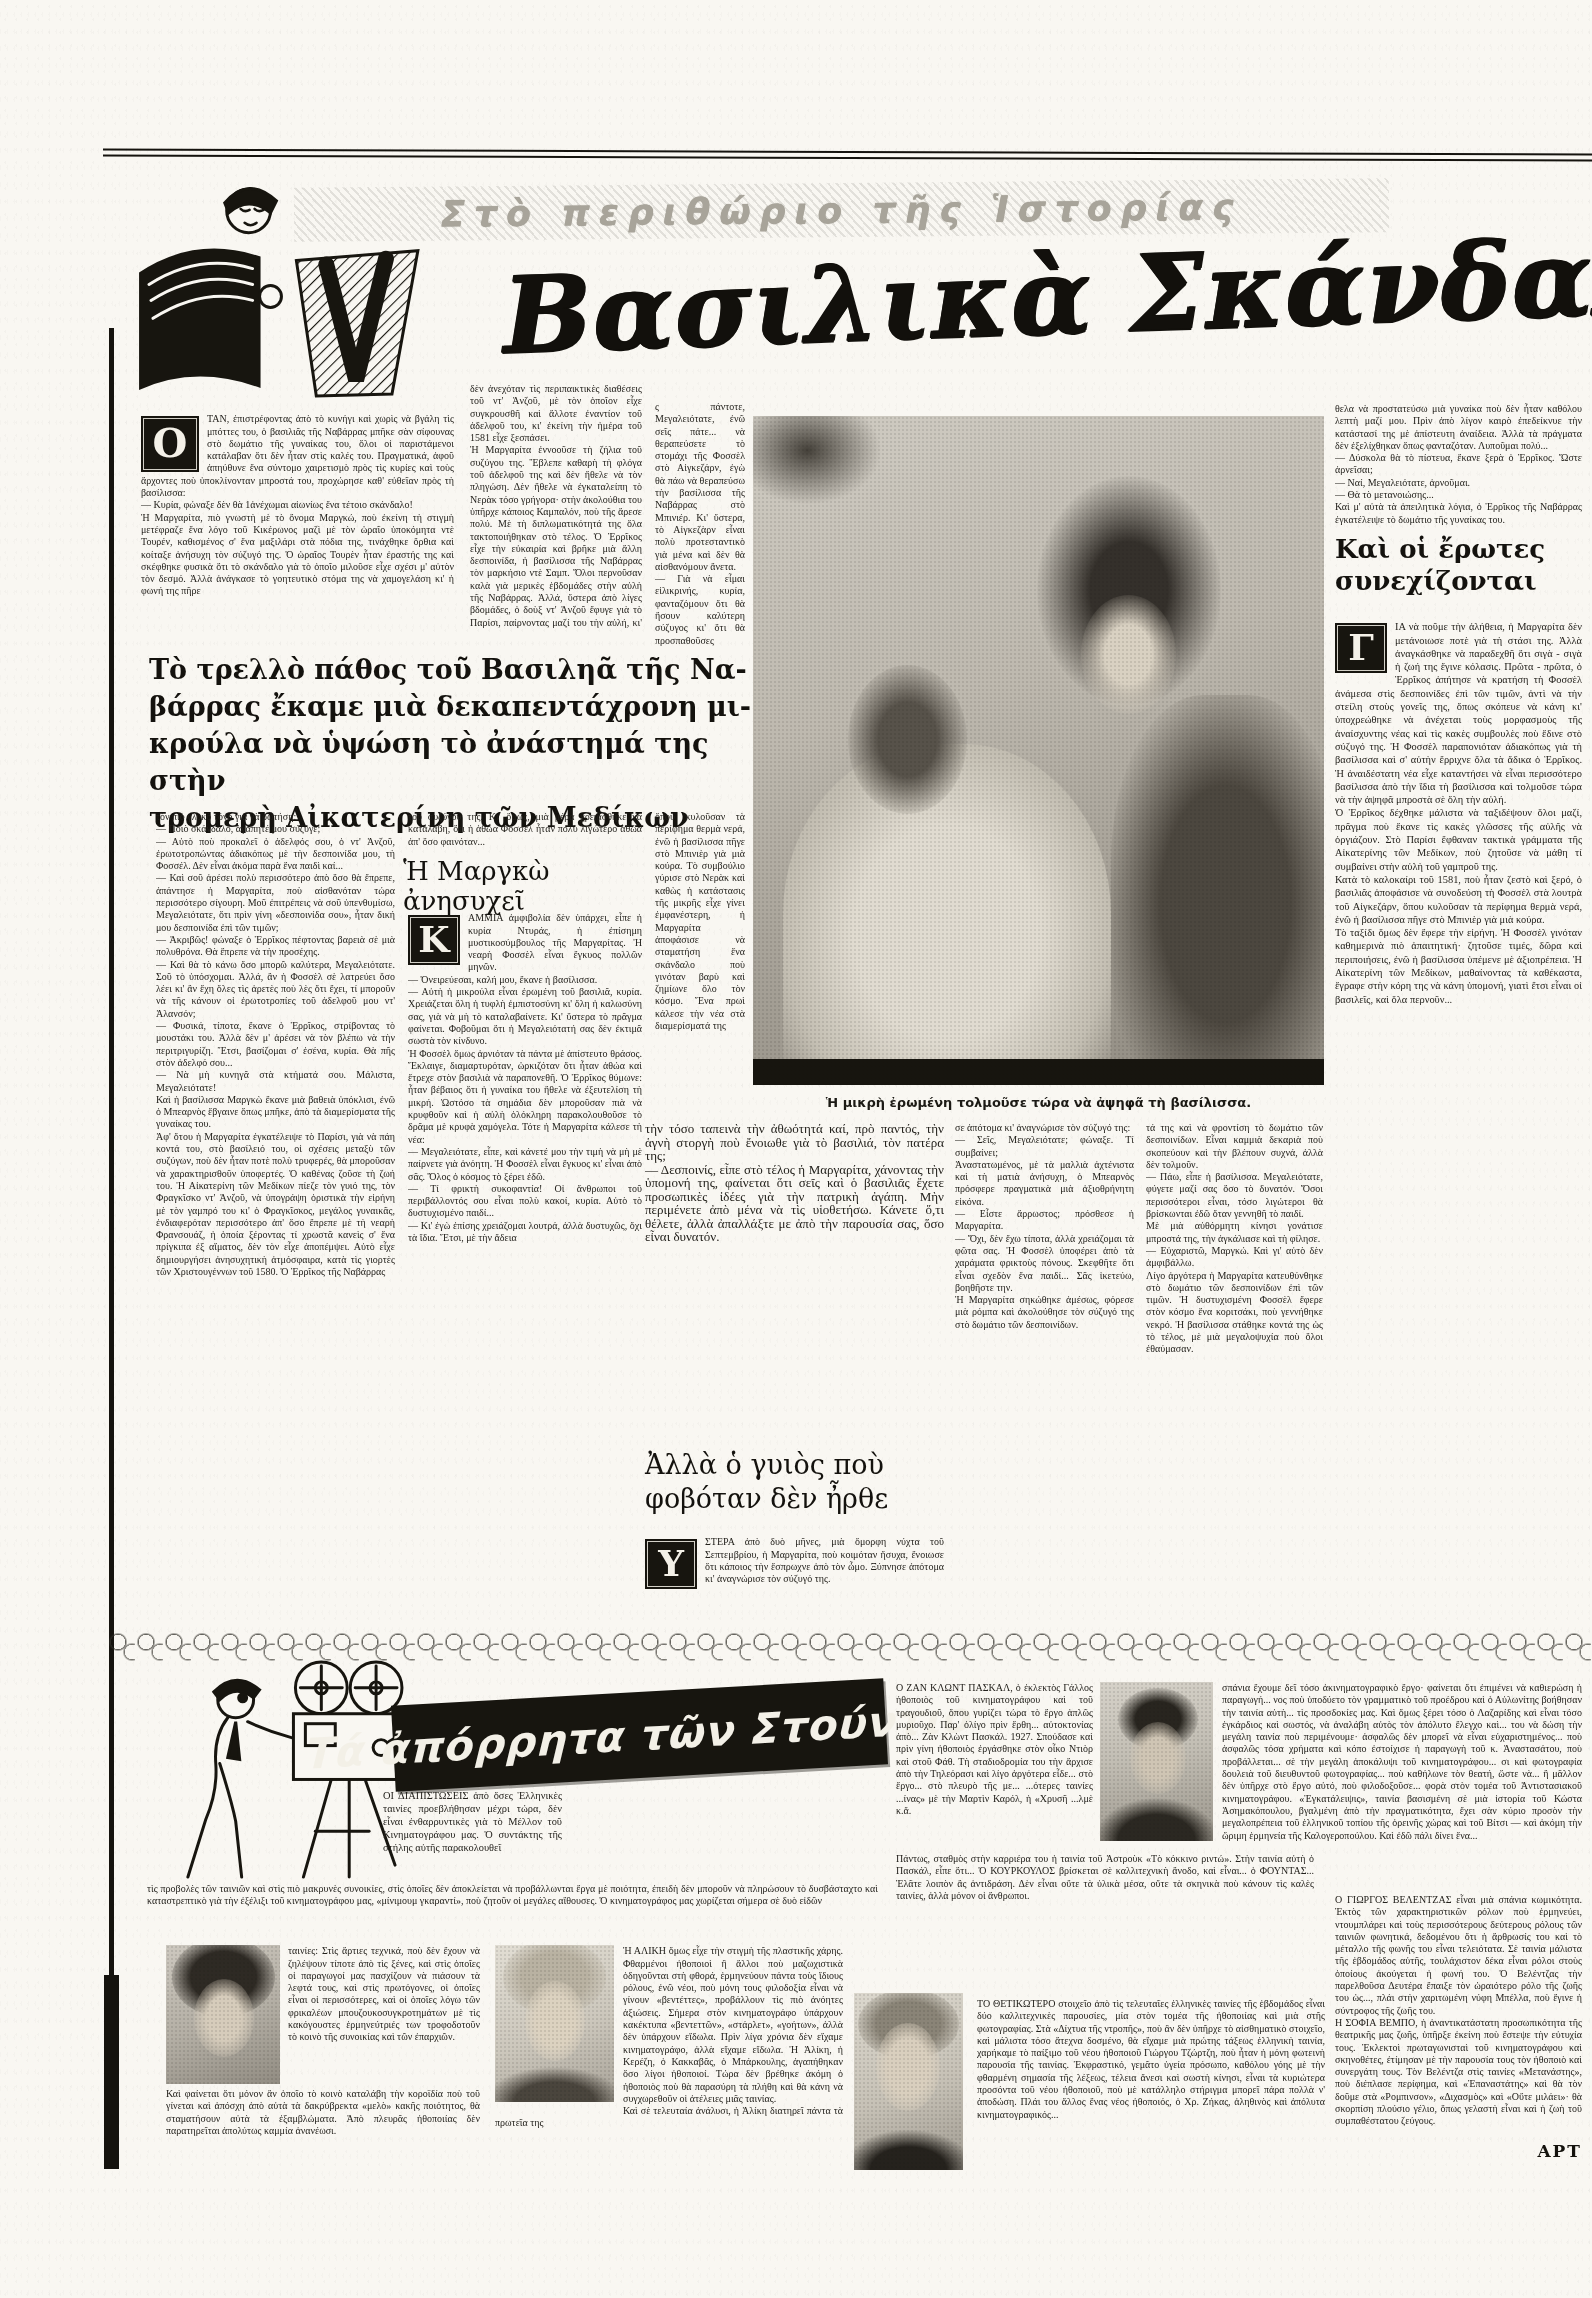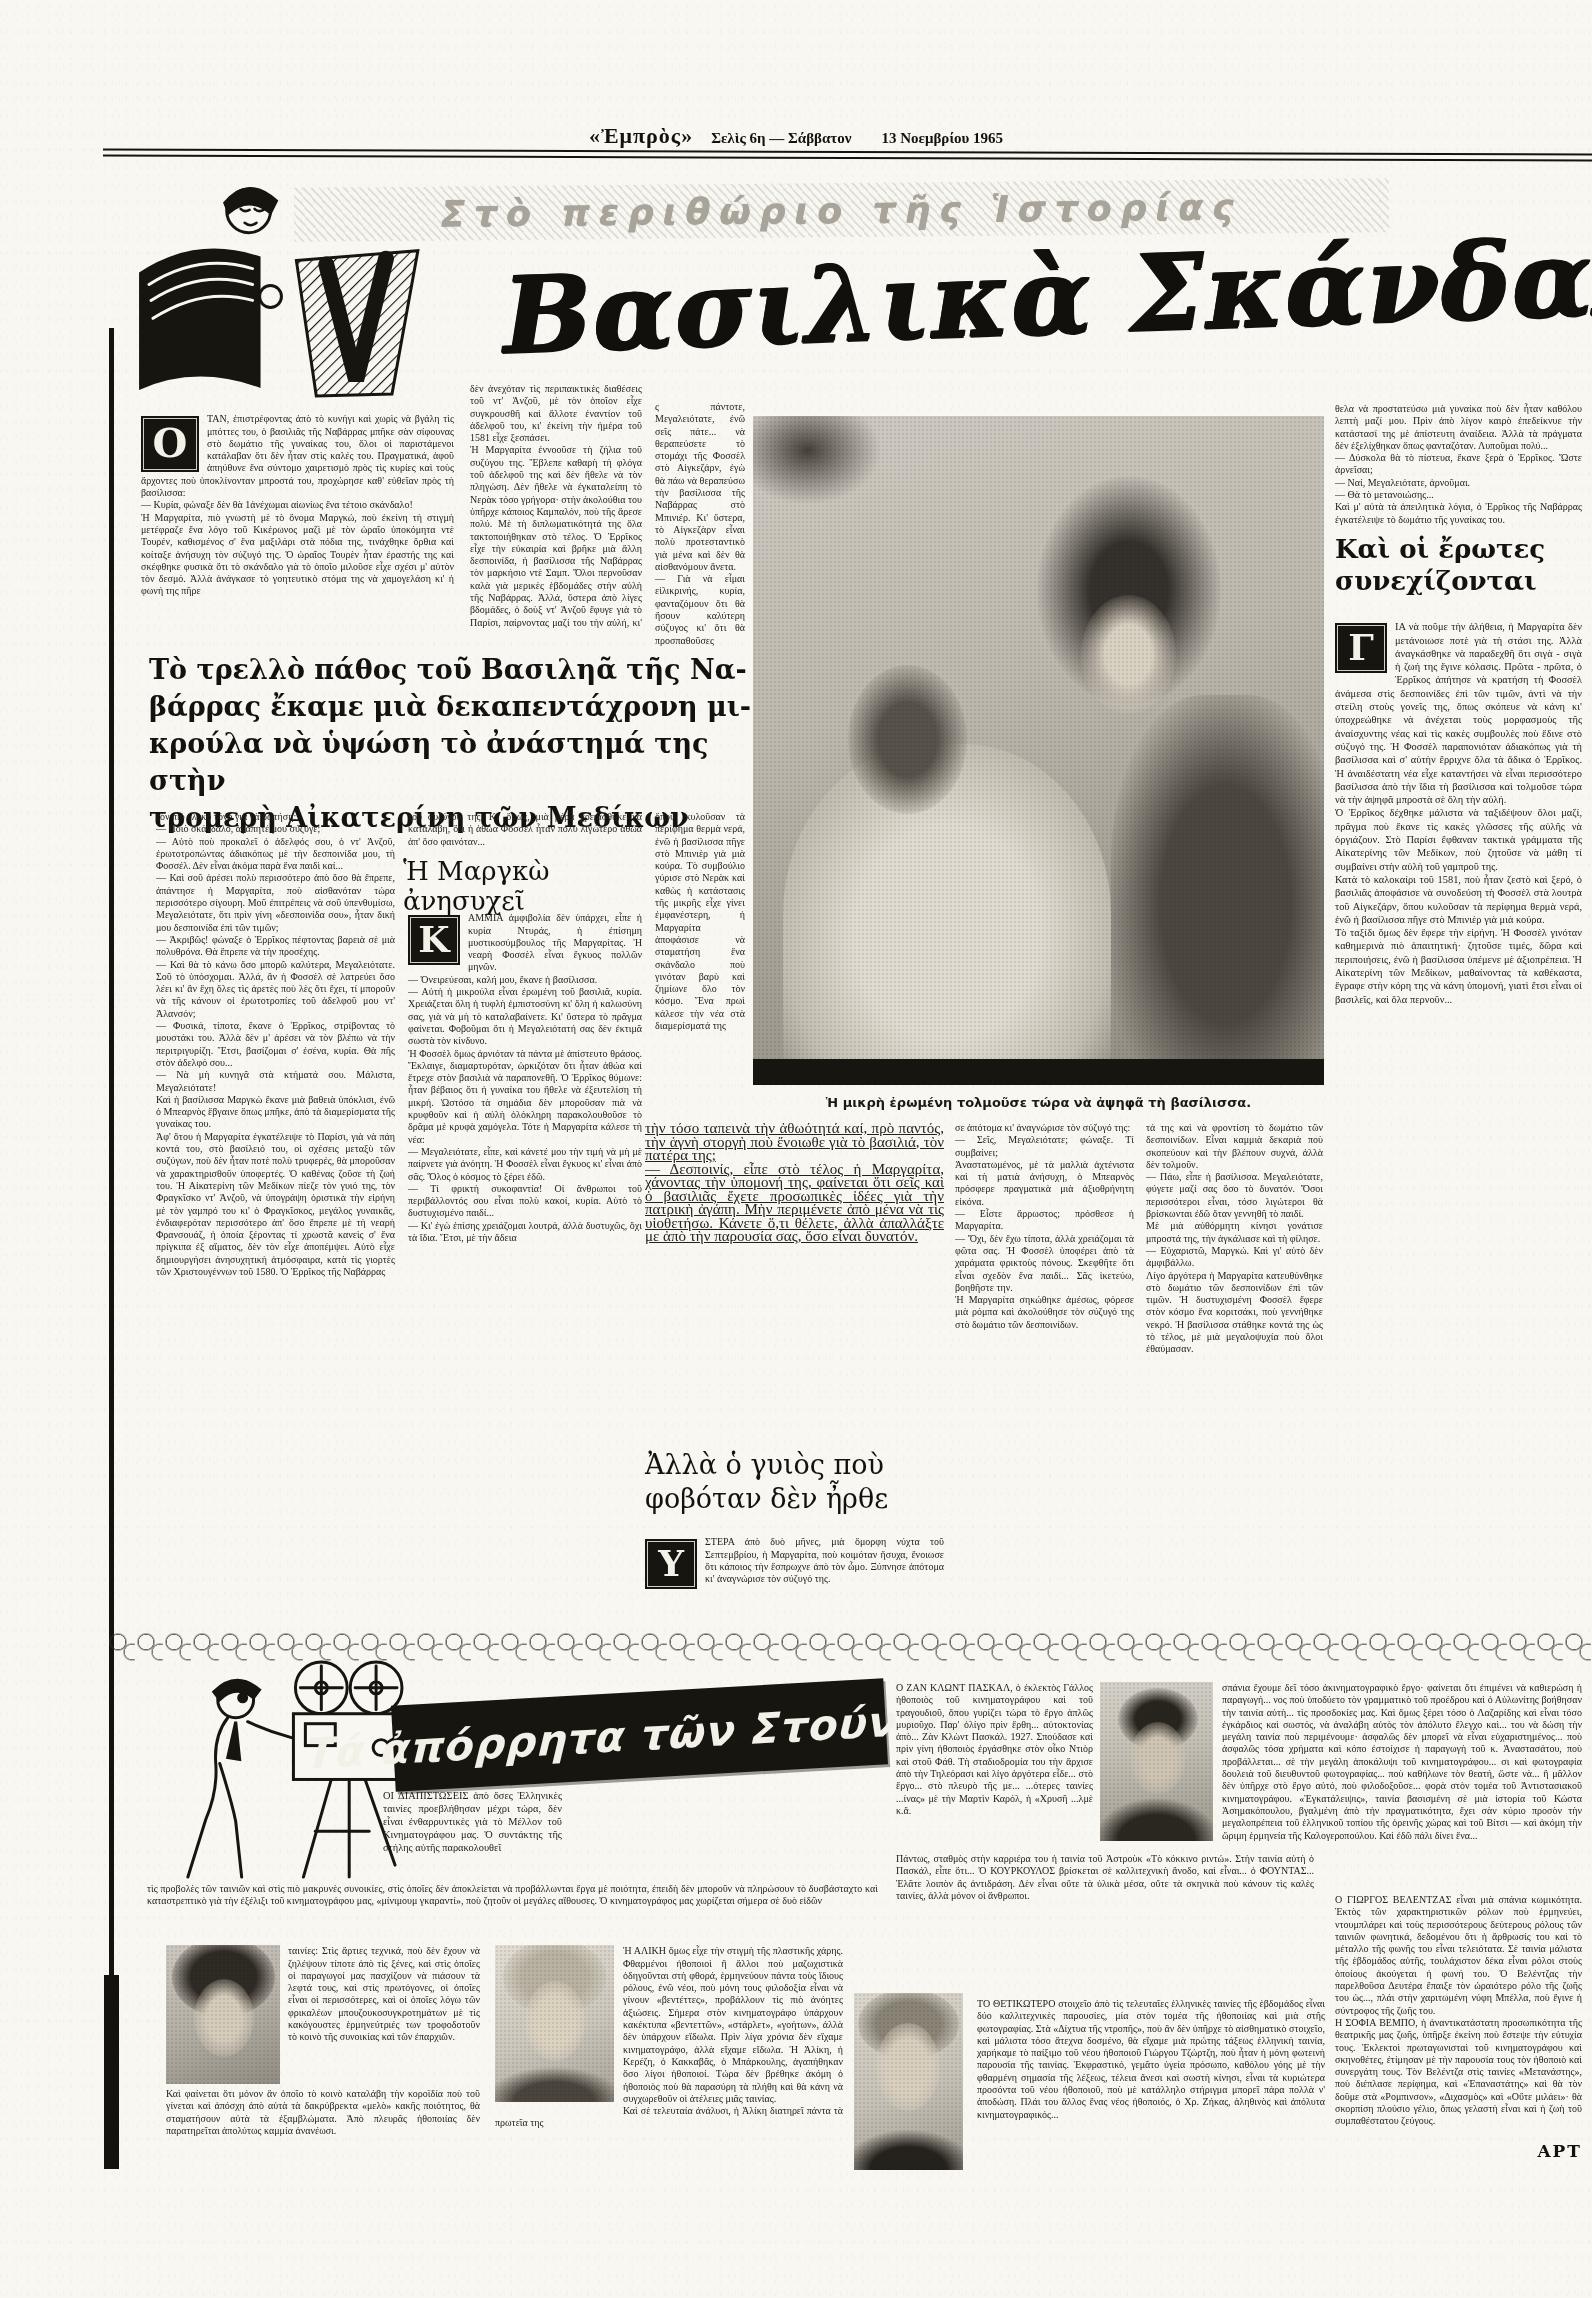--- a/index.html
+++ b/index.html
@@ -45,25 +45,20 @@
   .masthead .mh3{font-size:15px;font-weight:700;padding-left:26px;}
   .edge{position:absolute;background:#15130e;}
   svg.cartoon{position:absolute;stroke:#17150f;fill:none;stroke-linecap:round;}
   .sig{position:absolute;font:700 17px "DejaVu Serif",serif;letter-spacing:2px;color:#14120d;text-align:right;}
 </style>
 </head>
 <body>
 
 <div class="page">
 
-  <div class="masthead" style="top:123px;">
-    <span class="mh1">«Ἐμπρὸς»</span>
-    <span class="mh2">Σελὶς 6η — Σάββατον</span>
-    <span class="mh3">13 Νοεμβρίου 1965</span>
-  </div>
   <div class="rule2" style="left:103px;top:151px;width:1489px;transform:rotate(.2deg);"></div>
 
   <div class="edge" style="left:109px;top:328px;width:5px;height:1841px;"></div>
   <div class="edge" style="left:104px;top:1975px;width:15px;height:194px;"></div>
 
   <svg class="cartoon" style="left:121px;top:169px;" width="299" height="231" viewBox="0 0 300 232" stroke-width="3">
     <defs>
       <pattern id="hatch" width="8" height="8" patternUnits="userSpaceOnUse" patternTransform="rotate(45)">
         <line x1="0" y1="0" x2="0" y2="8" stroke="#17150f" stroke-width="2.2"></line>
       </pattern>
@@ -150,21 +145,21 @@
 — Ὀνειρεύεσαι, καλή μου, ἔκανε ἡ βασίλισσα.
 — Αὐτὴ ἡ μικρούλα εἶναι ἐρωμένη τοῦ βασιλιᾶ, κυρία. Χρειάζεται ὅλη ἡ τυφλὴ ἐμπιστοσύνη κι' ὅλη ἡ καλωσύνη σας, γιὰ νὰ μὴ τὸ καταλαβαίνετε. Κι' ὕστερα τὸ πρᾶγμα φαίνεται. Φοβοῦμαι ὅτι ἡ Μεγαλειότατή σας δὲν ἐκτιμᾶ σωστὰ τὸν κίνδυνο.</span>
     <span>Ἡ Φοσσὲλ ὅμως ἀρνιόταν τὰ πάντα μὲ ἀπίστευτο θράσος. Ἔκλαιγε, διαμαρτυρόταν, ὡρκιζόταν ὅτι ἦταν ἀθώα καὶ ἔτρεχε στὸν βασιλιὰ νὰ παραπονεθῆ. Ὁ Ἑρρῖκος θύμωνε: ἦταν βέβαιος ὅτι ἡ γυναίκα του ἤθελε νὰ ἐξευτελίση τὴ μικρή. Ὡστόσο τὰ σημάδια δὲν μποροῦσαν πιὰ νὰ κρυφθοῦν καὶ ἡ αὐλὴ ὁλόκληρη παρακολουθοῦσε τὸ δρᾶμα μὲ κρυφὰ χαμόγελα. Τότε ἡ Μαργαρίτα κάλεσε τὴ νέα:
 — Μεγαλειότατε, εἶπε, καὶ κάνετέ μου τὴν τιμὴ νὰ μὴ μὲ παίρνετε γιὰ ἀνόητη. Ἡ Φοσσὲλ εἶναι ἔγκυος κι' εἶναι ἀπὸ σᾶς. Ὅλος ὁ κόσμος τὸ ξέρει ἐδῶ.
 — Τί φρικτὴ συκοφαντία! Οἱ ἄνθρωποι τοῦ περιβάλλοντός σου εἶναι πολὺ κακοί, κυρία. Αὐτὸ τὸ δυστυχισμένο παιδί...
 — Κι' ἐγὼ ἐπίσης χρειάζομαι λουτρά, ἀλλὰ δυστυχῶς, ὄχι τὰ ἴδια. Ἔτσι, μὲ τὴν ἄδεια</span>
   </div>
 
   <div class="col" style="left:655px;top:811px;width:90px;height:267px;">ὅπου κυλοῦσαν τὰ περίφημα θερμὰ νερά, ἐνῶ ἡ βασίλισσα πῆγε στὸ Μπινιὲρ γιὰ μιὰ κούρα. Τὸ συμβούλιο γύρισε στὸ Νερὰκ καὶ καθὼς ἡ κατάστασις τῆς μικρῆς εἶχε γίνει ἐμφανέστερη, ἡ Μαργαρίτα ἀποφάσισε νὰ σταματήση ἕνα σκάνδαλο ποὺ γινόταν βαρὺ καὶ ζημίωνε ὅλο τὸν κόσμο. Ἕνα πρωὶ κάλεσε τὴν νέα στὰ διαμερίσματά της</div>
 
-  <div class="col" style="left:645px;top:1122px;width:299px;height:320px;font-size:15px;line-height:13.5px;text-decoration:underline;">τὴν τόσο ταπεινὰ τὴν ἀθωότητά καί, πρὸ παντός, τὴν ἁγνὴ στοργὴ ποὺ ἔνοιωθε γιὰ τὸ βασιλιά, τὸν πατέρα της;
+  <div class="col" style="left:645px;top:1122px;width:299px;height:320px;font-size:13px;line-height:13.5px;">τὴν τόσο ταπεινὰ τὴν ἀθωότητά καί, πρὸ παντός, τὴν ἁγνὴ στοργὴ ποὺ ἔνοιωθε γιὰ τὸ βασιλιά, τὸν πατέρα της;
 — Δεσποινίς, εἶπε στὸ τέλος ἡ Μαργαρίτα, χάνοντας τὴν ὑπομονή της, φαίνεται ὅτι σεῖς καὶ ὁ βασιλιᾶς ἔχετε προσωπικὲς ἰδέες γιὰ τὴν πατρικὴ ἀγάπη. Μὴν περιμένετε ἀπὸ μένα νὰ τὶς υἱοθετήσω. Κάνετε ὅ,τι θέλετε, ἀλλὰ ἀπαλλάξτε με ἀπὸ τὴν παρουσία σας, ὅσο εἶναι δυνατόν.</div>
   <div class="hsec" style="left:645px;top:1448px;width:299px;font-size:27px;line-height:34px;font-weight:400;">Ἀλλὰ ὁ γυιὸς ποὺ
 φοβόταν δὲν ἦρθε</div>
   <div class="col" style="left:645px;top:1524px;width:299px;height:88px;">
     <span class="dc sm">Υ</span><span>ΣΤΕΡΑ ἀπὸ δυὸ μῆνες, μιὰ ὄμορφη νύχτα τοῦ Σεπτεμβρίου, ἡ Μαργαρίτα, ποὺ κοιμόταν ἥσυχα, ἔνοιωσε ὅτι κάποιος τὴν ἔσπρωχνε ἀπὸ τὸν ὦμο. Ξύπνησε ἀπότομα κι' ἀναγνώρισε τὸν σύζυγό της.</span>
   </div>
   <div class="col" style="left:955px;top:1122px;width:179px;height:490px;">σε ἀπότομα κι' ἀναγνώρισε τὸν σύζυγό της:
 — Σεῖς, Μεγαλειότατε; φώναξε. Τί συμβαίνει;
 Ἀναστατωμένος, μὲ τὰ μαλλιὰ ἀχτένιστα καὶ τὴ ματιὰ ἀνήσυχη, ὁ Μπεαρνὸς πρόσφερε πραγματικὰ μιὰ ἀξιοθρήνητη εἰκόνα.
 — Εἶστε ἄρρωστος; πρόσθεσε ἡ Μαργαρίτα.

